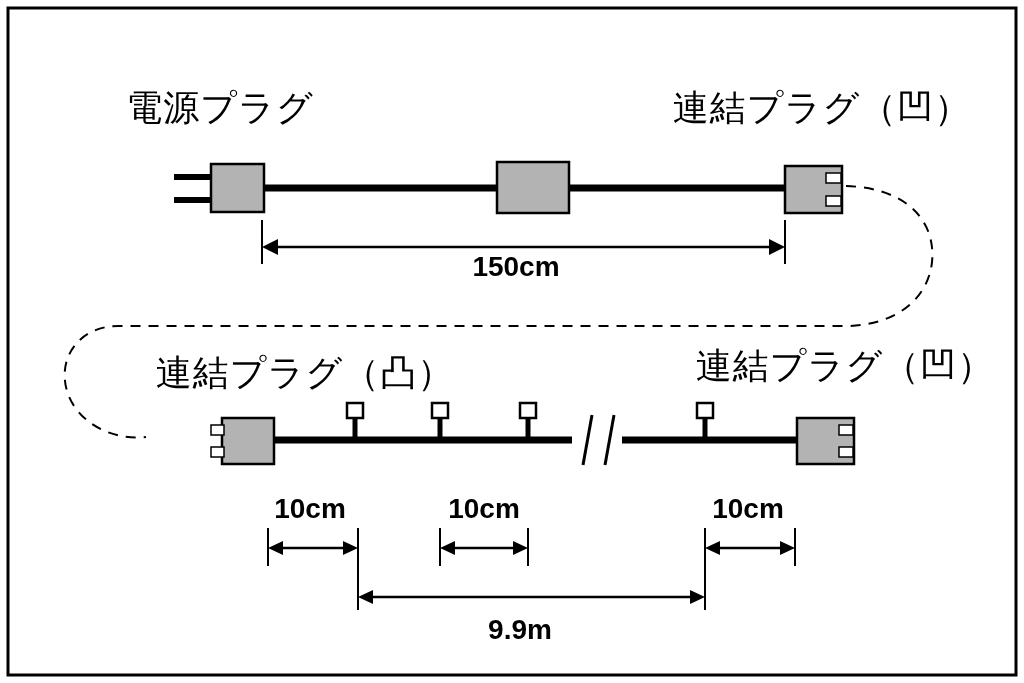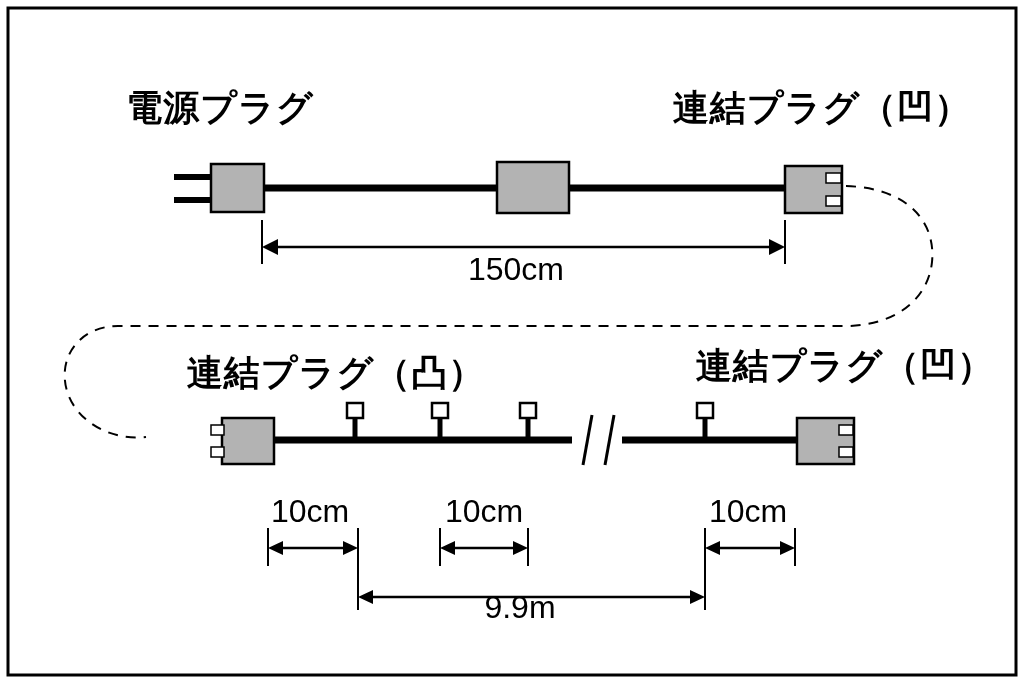--- a/index.html
+++ b/index.html
@@ -11,22 +11,22 @@
     overflow:hidden;
   }
   .stage svg{position:absolute;left:0;top:0;}
   .lbl{
     position:absolute;
     transform:translateX(-50%);
     white-space:nowrap;
     color:#000;
     line-height:1;
   }
-  .lbl.main{font-size:36px;font-weight:700;letter-spacing:1px;}
-  .lbl.dim{font-size:32px;font-weight:400;}
+  .lbl.main{font-size:36px;font-weight:400;letter-spacing:1px;}
+  .lbl.dim{font-size:28px;font-weight:700;}
 </style>
 </head>
 <body>
 
 <div class="stage">
 
   <svg width="1024" height="683" viewBox="0 0 1024 683">
 
     <rect x="8" y="8" width="1008" height="667" fill="none" stroke="#000" stroke-width="3"></rect>
 
@@ -131,25 +131,25 @@
     </g>
   </svg>
 
   <div class="lbl main" style="left:220px;top:90px;">電源プラグ</div>
 
 
   <div class="lbl main" style="left:822px;top:90px;">連結プラグ（凹）</div>
 
   <div class="lbl dim" style="left:516px;top:253px;">150cm</div>
 
-  <div class="lbl main" style="left:305px;top:355px;margin-left:31px;">連結プラグ（凸）</div>
+  <div class="lbl main" style="left:305px;top:355px;">連結プラグ（凸）</div>
 
   <div class="lbl main" style="left:845px;top:348px;">連結プラグ（凹）</div>
 
   <div class="lbl dim" style="left:310px;top:495px;">10cm</div>
 
   <div class="lbl dim" style="left:484px;top:495px;">10cm</div>
 
   <div class="lbl dim" style="left:748px;top:495px;">10cm</div>
 
-  <div class="lbl dim" style="left:520px;top:591px;">9.9m</div>
+  <div class="lbl dim" style="left:520px;top:616px;">9.9m</div>
 
 </div>
 
 </body></html>

